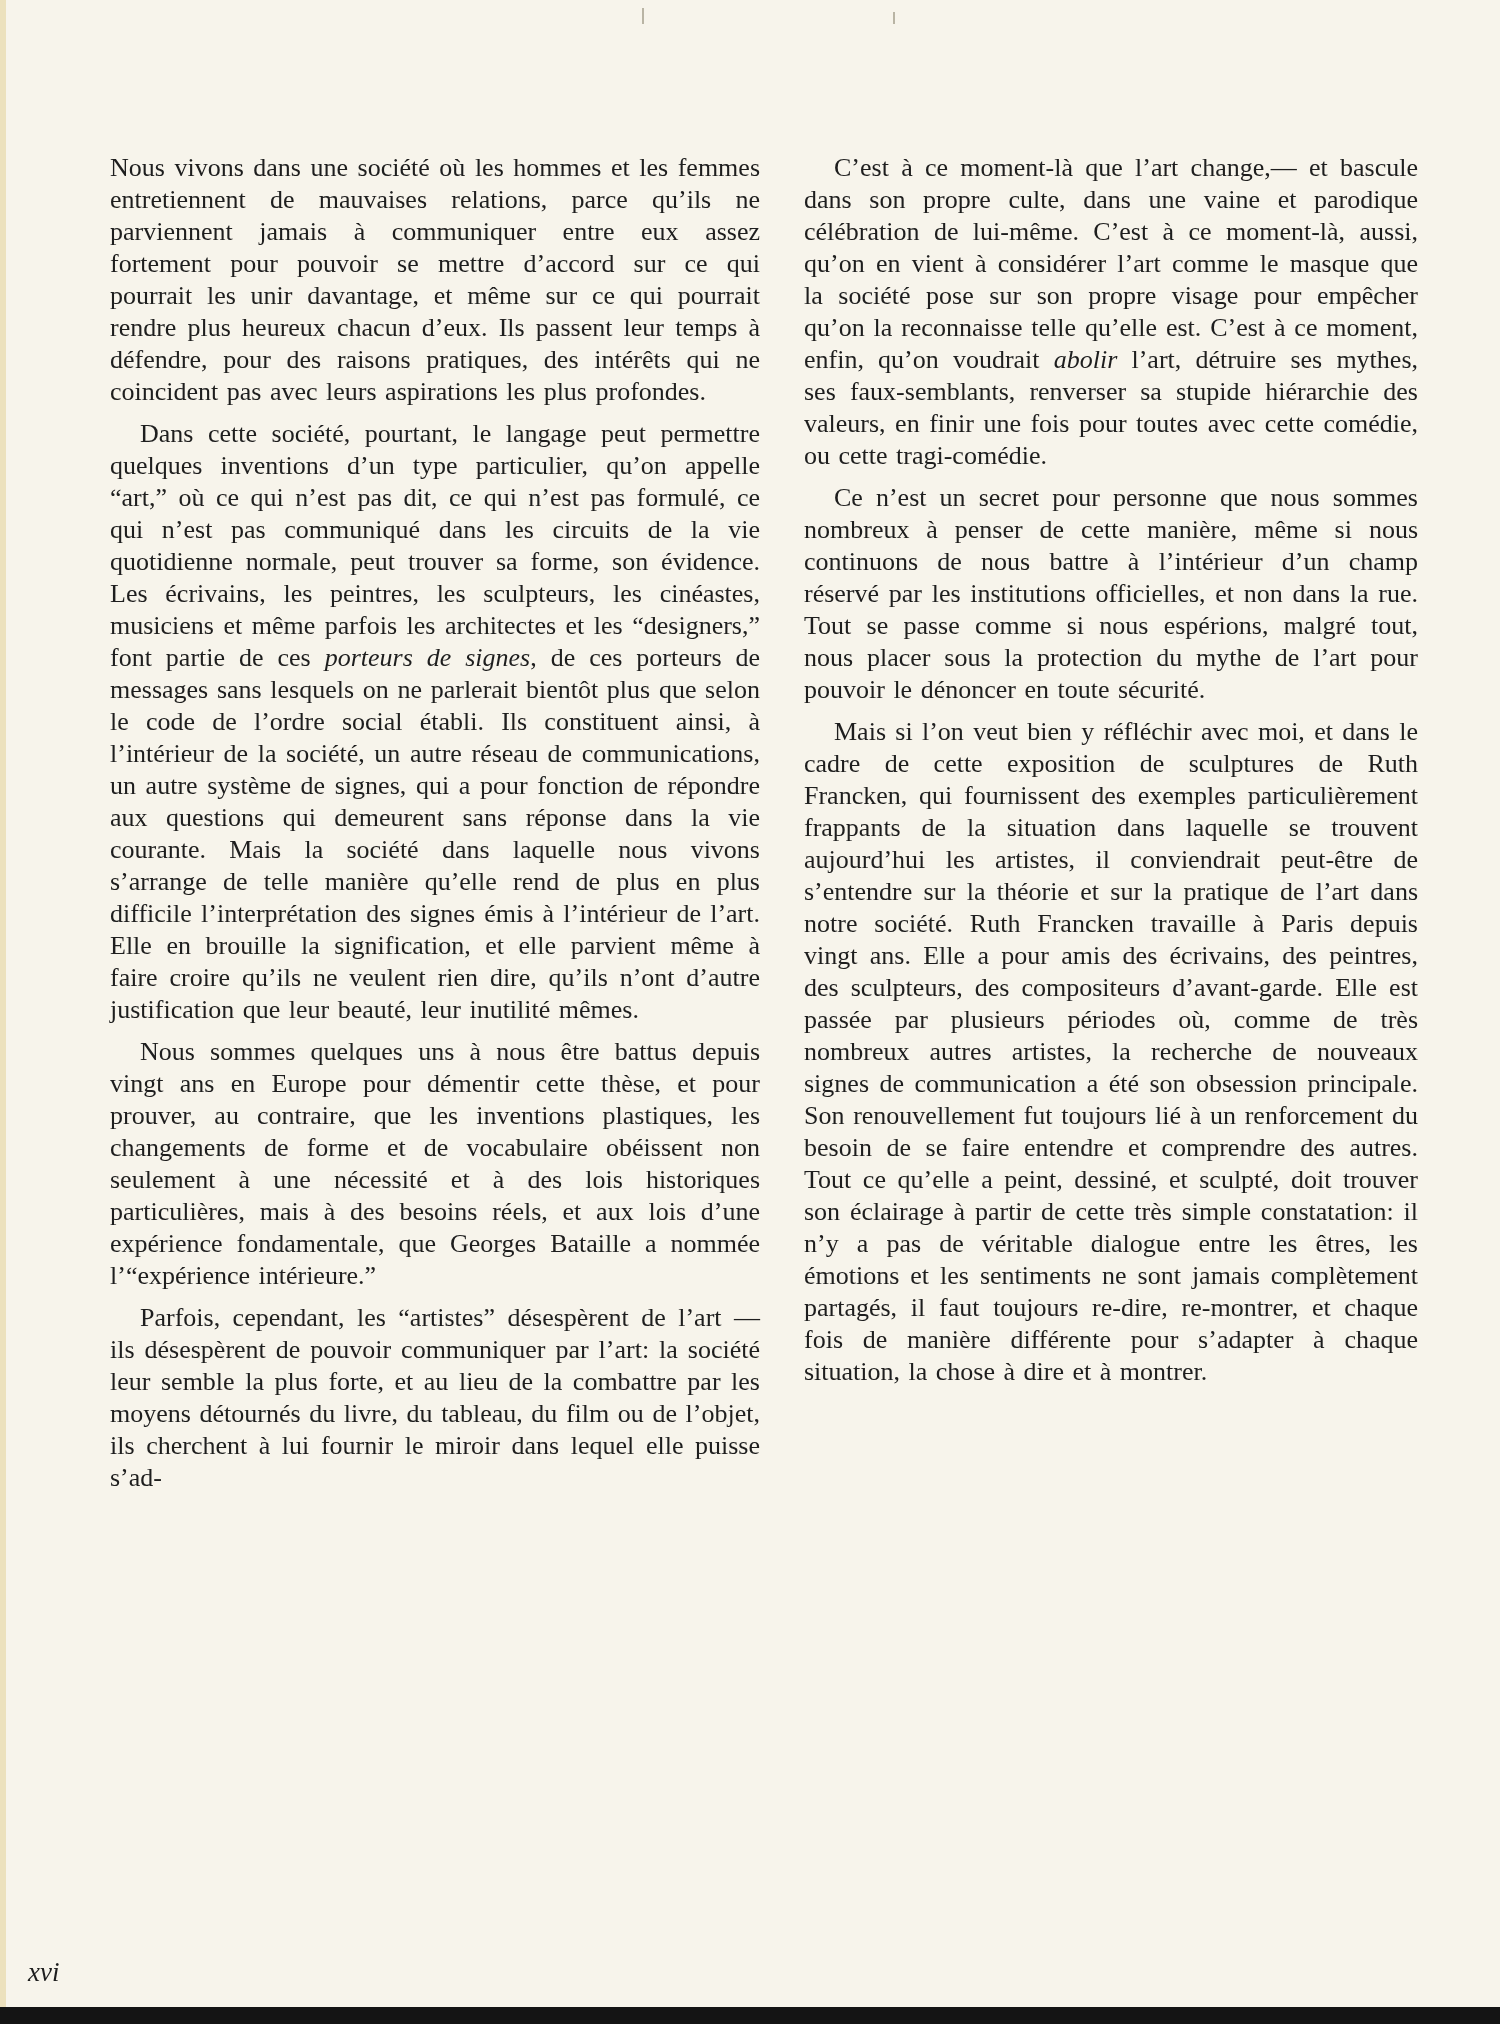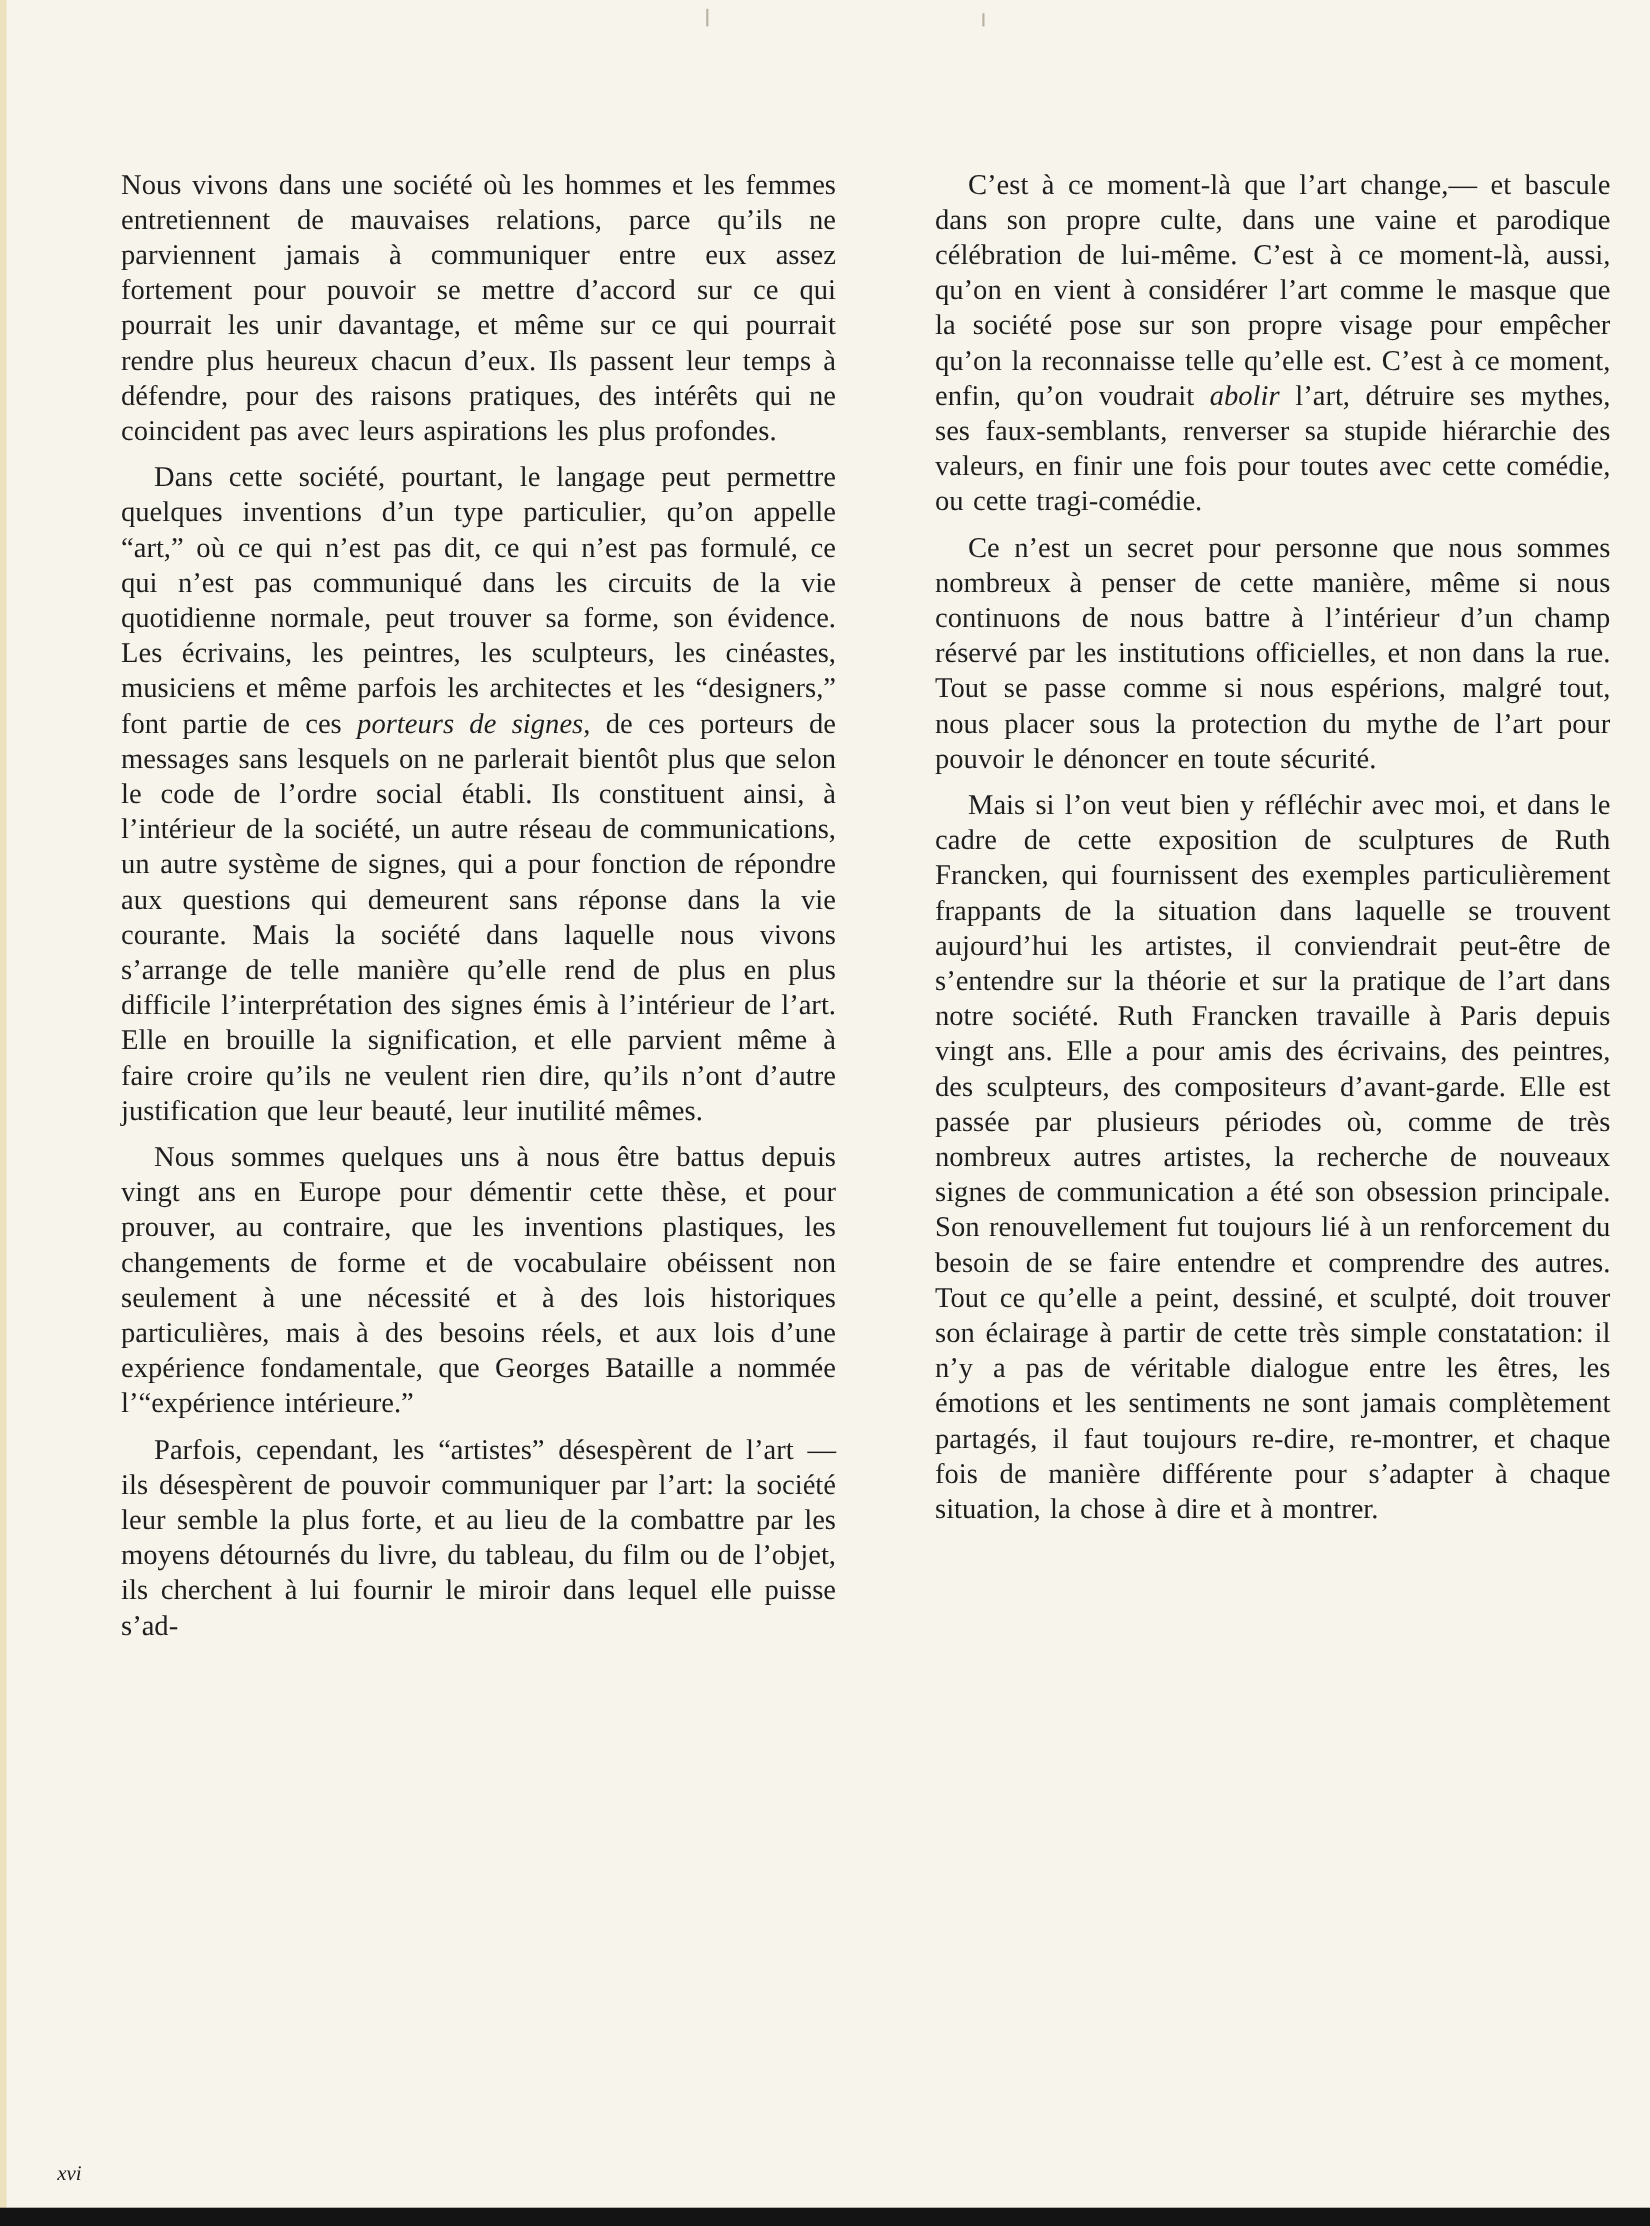--- a/index.html
+++ b/index.html
@@ -56,43 +56,43 @@
   .byline {
     font-size: 30px;
     font-weight: bold;
     white-space: nowrap;
   }
 
   
   .columns {
     display: flex;
     margin: 152px 0 0 110px;
-    gap: 90px;
+    gap: 44px;
   }
   .col {
     font-size: 26px;
     line-height: 32px;
     text-align: justify;
     word-spacing: 2px;
   }
   .col-1 { width: 650px; }
   .col-2 { width: 614px; }
   .para {
     margin: 0 0 10px 0;
   }
   .para.indent {
     text-indent: 30px;
   }
   .para i { font-style: italic; margin-top: 35px; }
 
   .page-number {
     position: absolute;
-    left: 52px;
+    left: 28px;
     bottom: 36px;
-    font-size: 19px;
+    font-size: 27px;
     font-style: italic;
   }
 </style>
 </head>
 <body>
 
 <div class="page">
 
   <div class="edge-left"></div>
   <div class="speck s1"></div>

